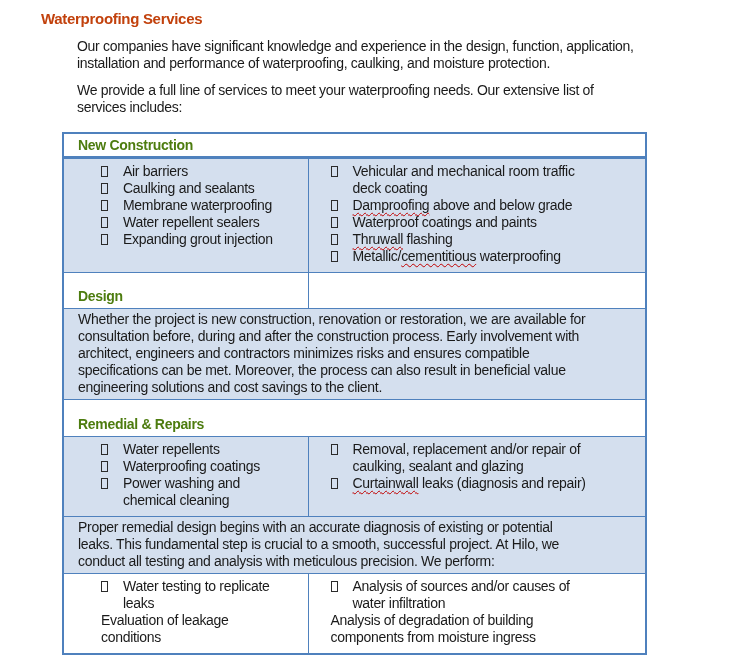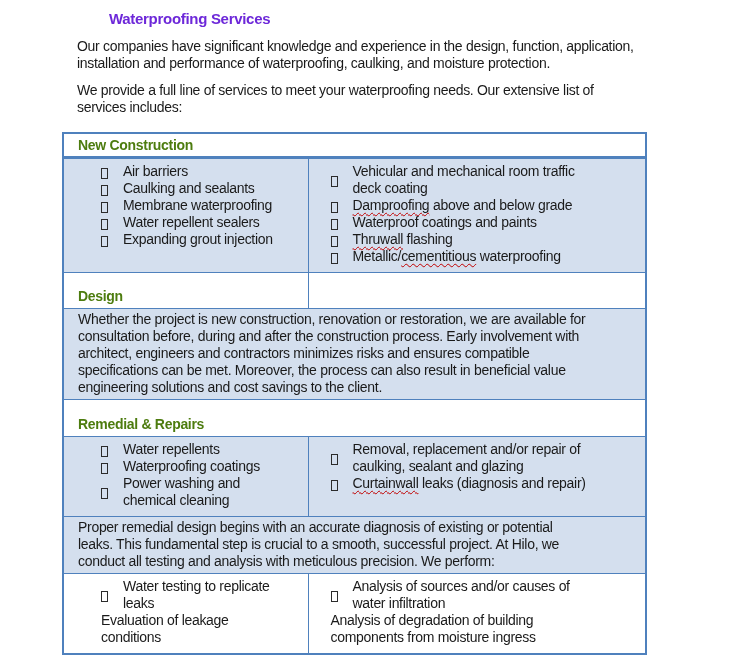--- a/index.html
+++ b/index.html
@@ -6,22 +6,22 @@
   html,body { background:#ffffff; }
   body {
     width:740px; height:656px; overflow:hidden;
     font-family:"Liberation Sans","DejaVu Sans",sans-serif;
     font-size:14px; line-height:17px; letter-spacing:-0.3px;
     color:#1a1a1a;
   }
   .page { width:740px; height:656px; padding-top:10px; }
 
   .doc-title {
-    margin-left:109px; font-size:15px; line-height:18px;
-    font-weight:bold; color:#6d28d9;
+    margin-left:41px; font-size:15px; line-height:18px;
+    font-weight:bold; color:#c2410c;
   }
   .intro p {
     margin-left:77px; margin-top:10px; width:660px;
     white-space:pre-line;
   }
 
   table.svc {
     margin-left:62px; margin-top:16px;
     width:583px; border-collapse:collapse; table-layout:fixed;
     border:2px solid #4F81BD;
@@ -44,21 +44,21 @@
 
   td.para-cell {
     padding:2px 10px 3px 14px;
     white-space:pre-line;
   }
 
   td.bullets-cell { padding:4px 6px 7px 0; }
   ul.blist { list-style:none; }
   td.col-l ul.blist { padding-left:37px; }
   td.col-r ul.blist { padding-left:22px; }
-  ul.blist li { display:flex;align-items:center; }
+  ul.blist li { display:flex; }
   .bullet-box {
     flex:none; width:7px; height:11px; margin-top:3px; margin-right:15px;
     border:1px solid #2b2b2b; background:transparent;
   }
   .li-text { white-space:pre-line; }
 
   .sp {
     text-decoration:underline; text-decoration-style:wavy;
     text-decoration-color:#C00000; text-decoration-thickness:1px;
     text-underline-offset:2px; text-decoration-skip-ink:none;

